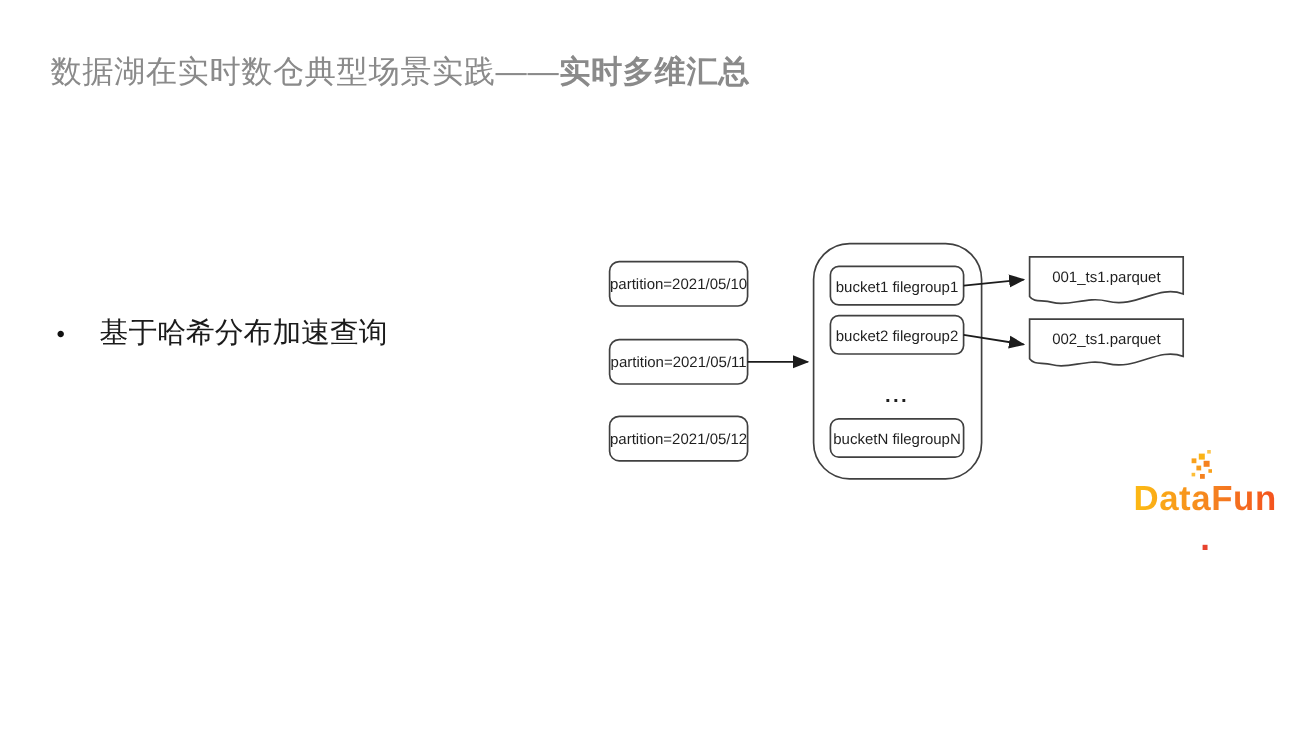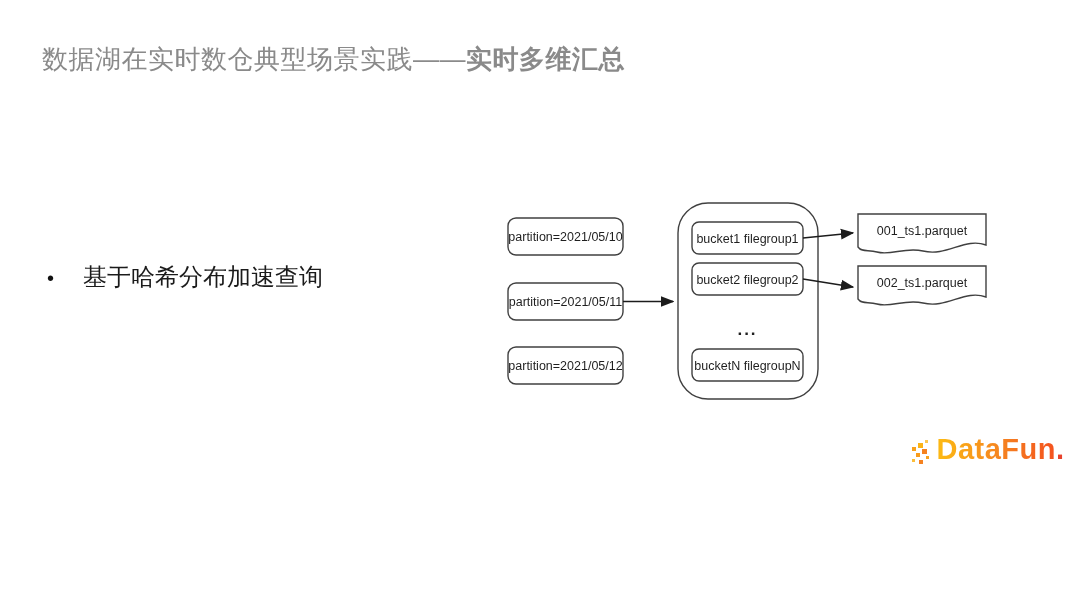--- a/index.html
+++ b/index.html
@@ -22,21 +22,21 @@
 
   
   .diagram{position:absolute;left:495px;top:193px;width:520px;height:220px;}
   .diagram text{font-family:"Liberation Sans","DejaVu Sans",sans-serif;
                 fill:#1f1f1f;font-size:12.5px;}
   .diagram .shape{fill:#ffffff;stroke:#404040;stroke-width:1.4;}
   .diagram .link{stroke:#1c1c1c;stroke-width:1.5;fill:none;}
   .diagram .ellipsis{font-size:17px;font-weight:600;letter-spacing:2px;}
 
   
-  .logo{position:absolute;right:16px;bottom:14px;display:flex;align-items:center;}
+  .logo{position:absolute;right:16px;bottom:14px;display:flex;align-items:center;flex-direction:column;}
   .logo-pixels{margin-right:3px;margin-top:4px;}
   .logo-text{font-size:29px;font-weight:800;letter-spacing:0.5px;
              background:linear-gradient(90deg,#fcb714 5%,#f58220 55%,#f4511e 100%);
              -webkit-background-clip:text;background-clip:text;
              -webkit-text-fill-color:transparent;color:transparent;}
   .logo-dot{font-size:29px;font-weight:800;color:#e8432d;}
 </style>
 </head>
 <body>
 

